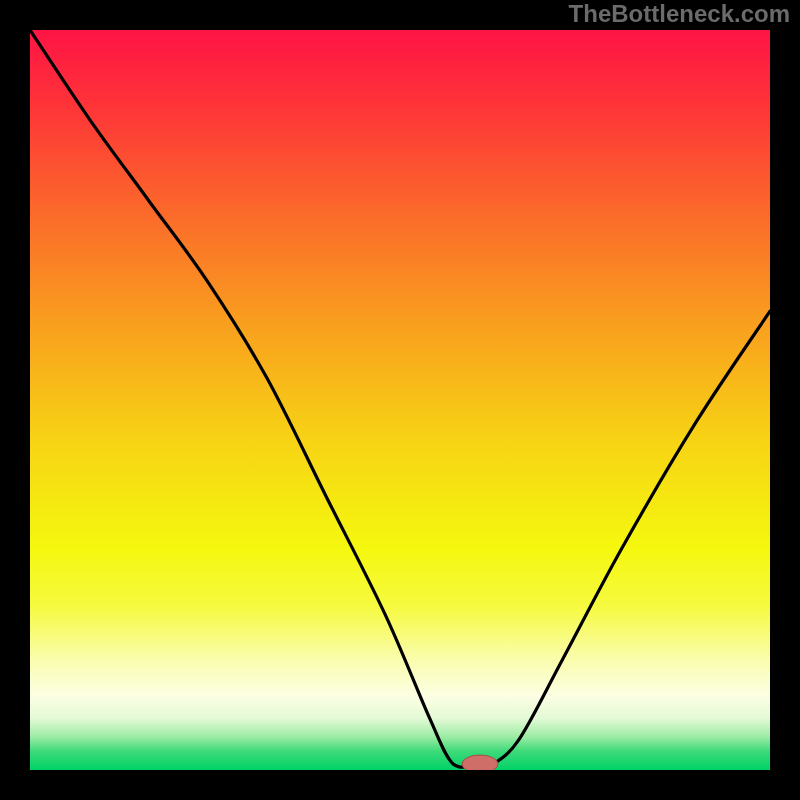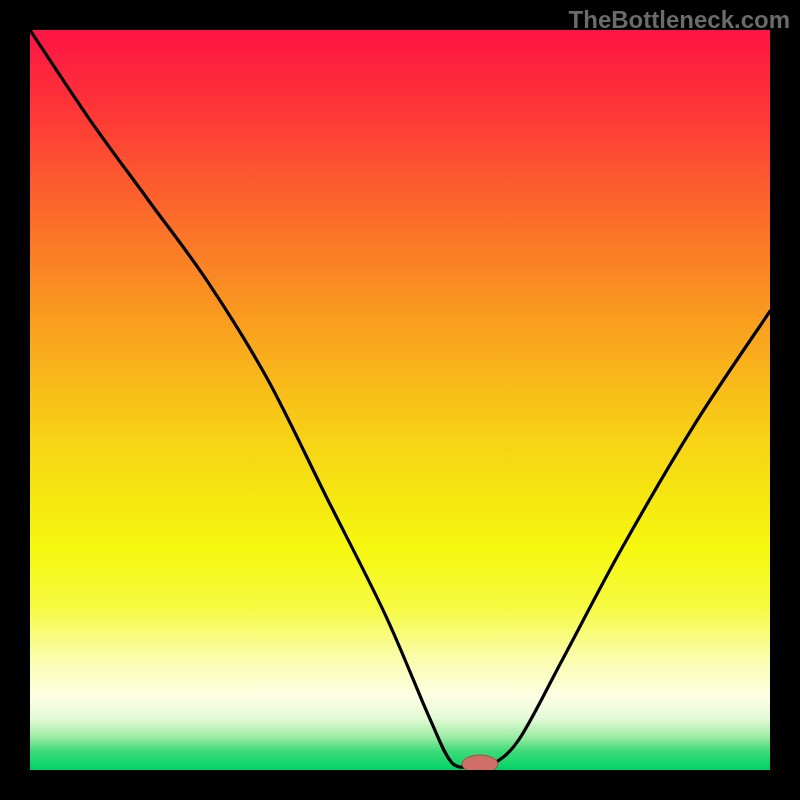--- a/index.html
+++ b/index.html
@@ -11,21 +11,21 @@
     overflow: hidden;
   }
   .container {
     position: relative;
     width: 800px;
     height: 800px;
     background: #000;
   }
   .watermark {
     position: absolute;
-    top: 6px;
+    top: 0;
     right: 10px;
     font-family: Arial, Helvetica, sans-serif;
     font-size: 24px;
     font-weight: bold;
     color: #6b6b6b;
     z-index: 10;
     text-align: right;
   }
   .plot-frame {
     position: absolute;

